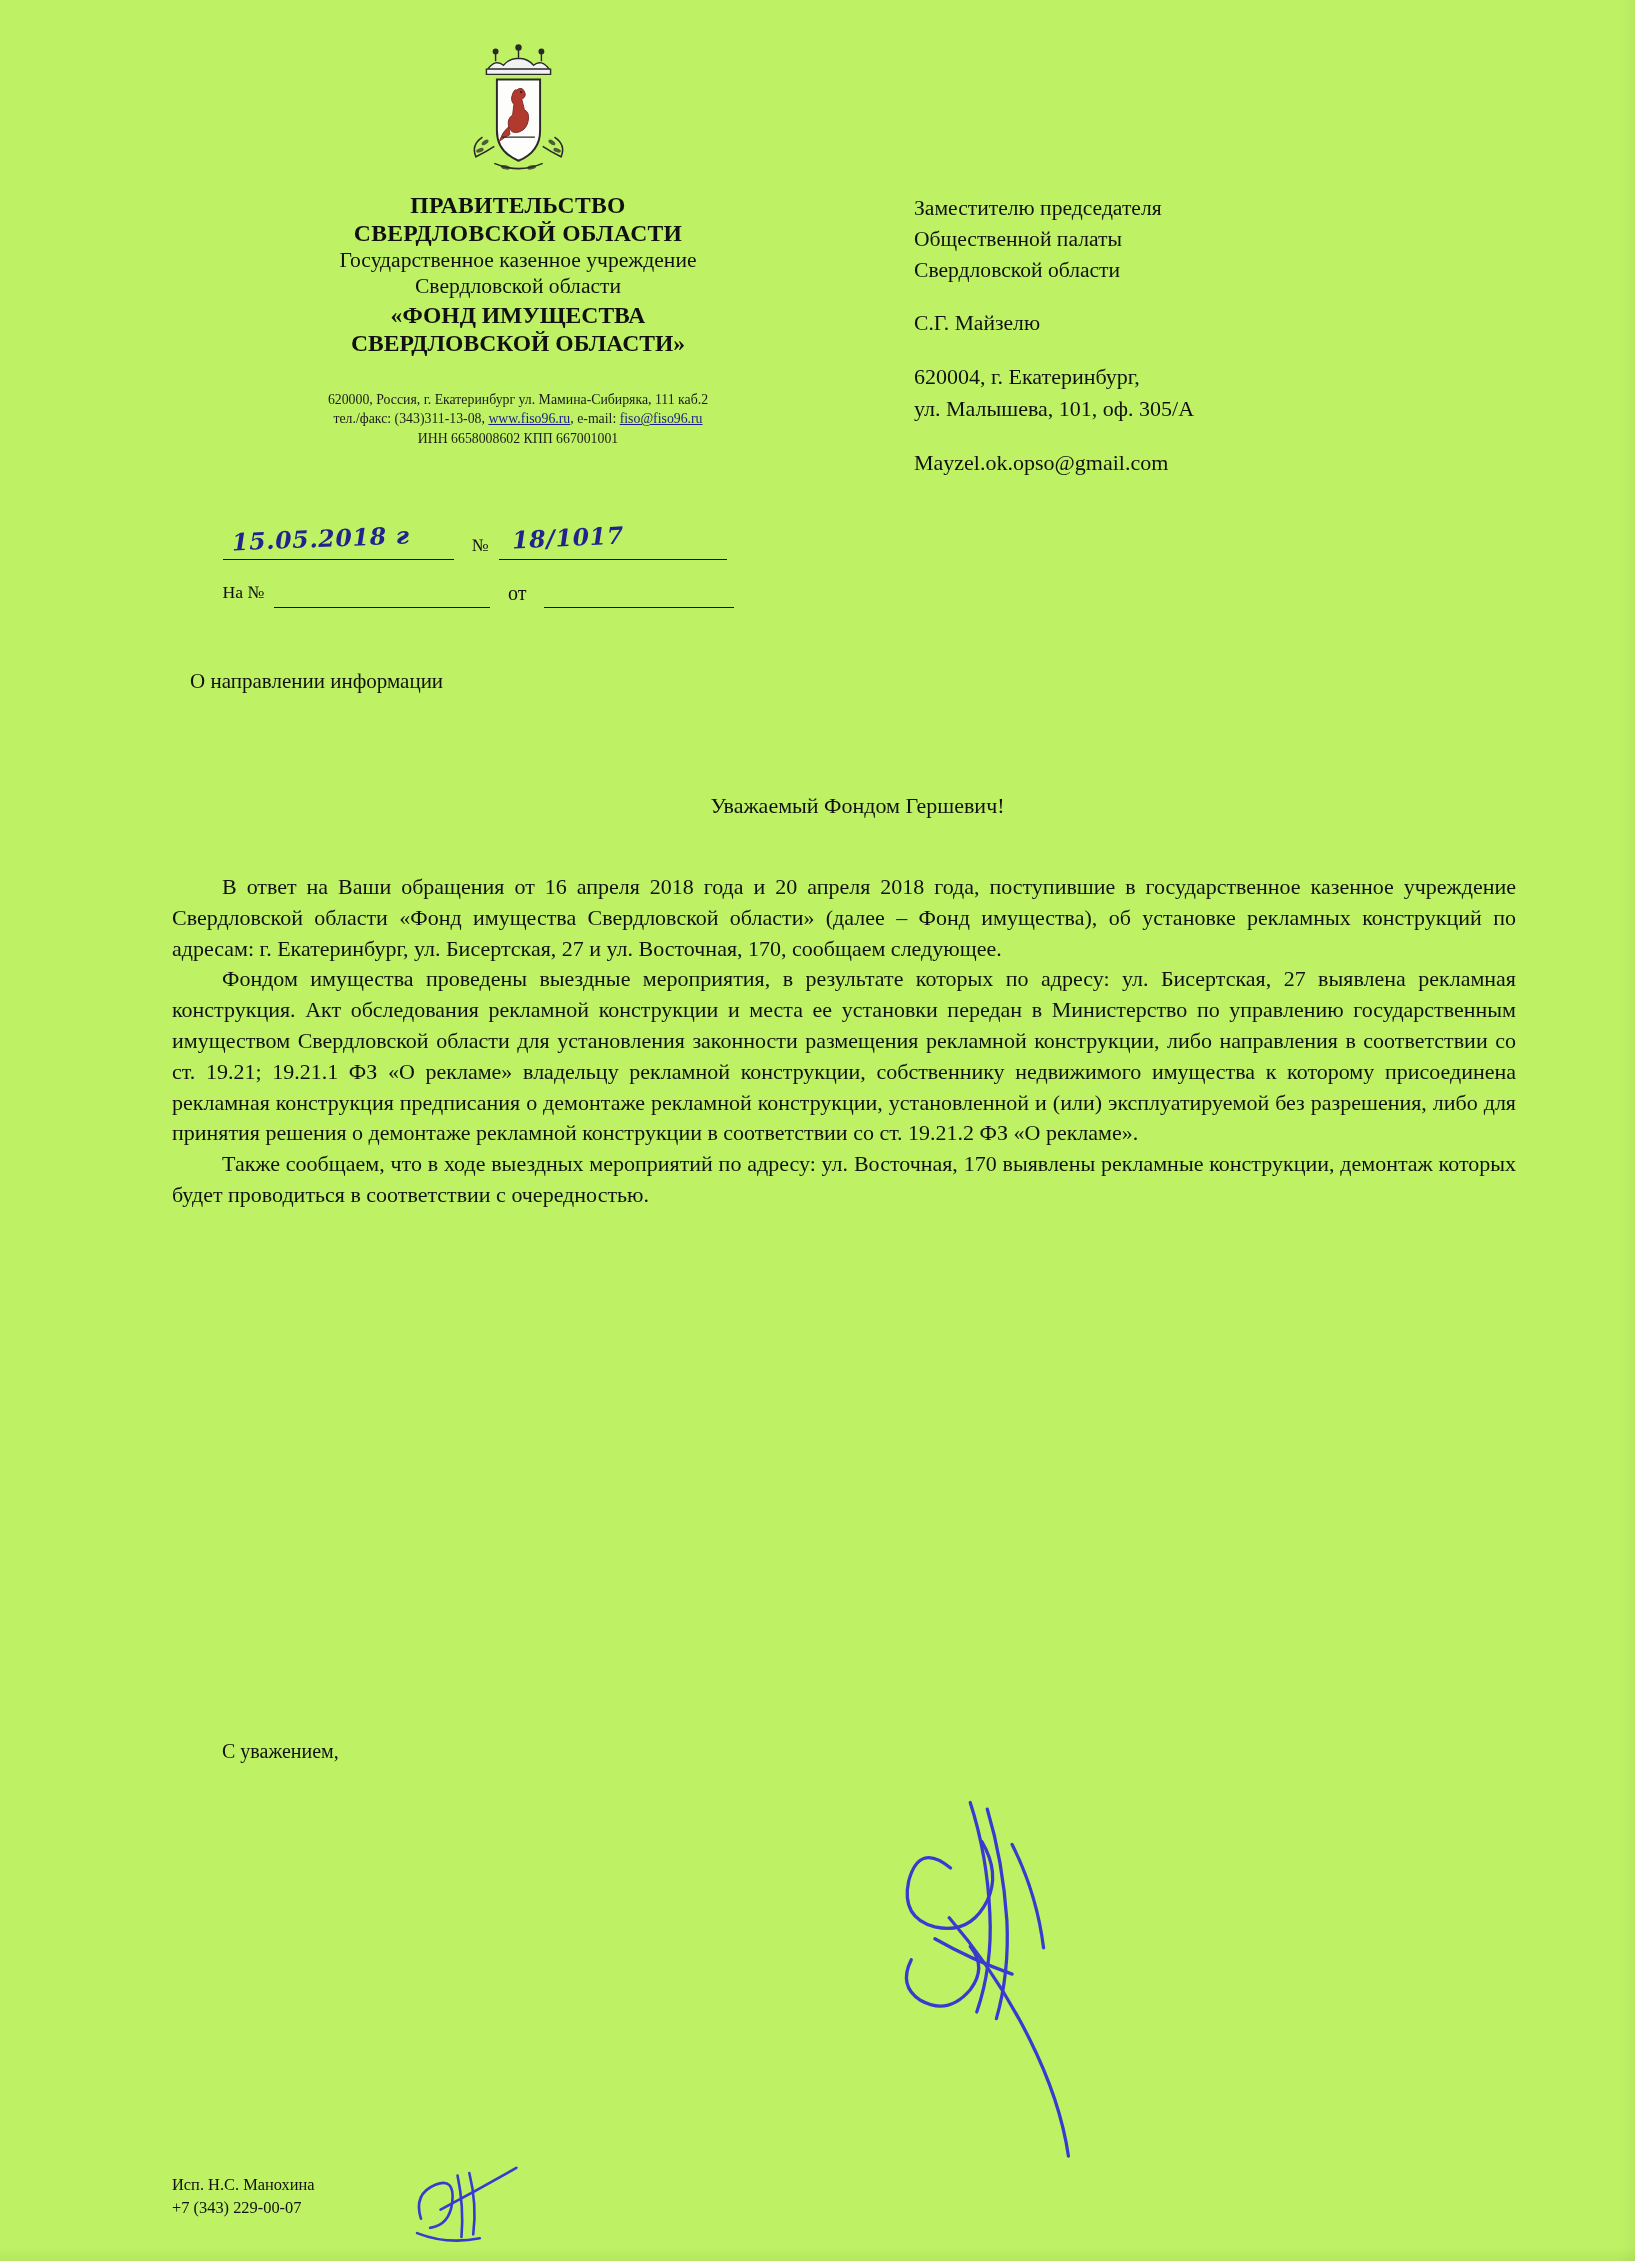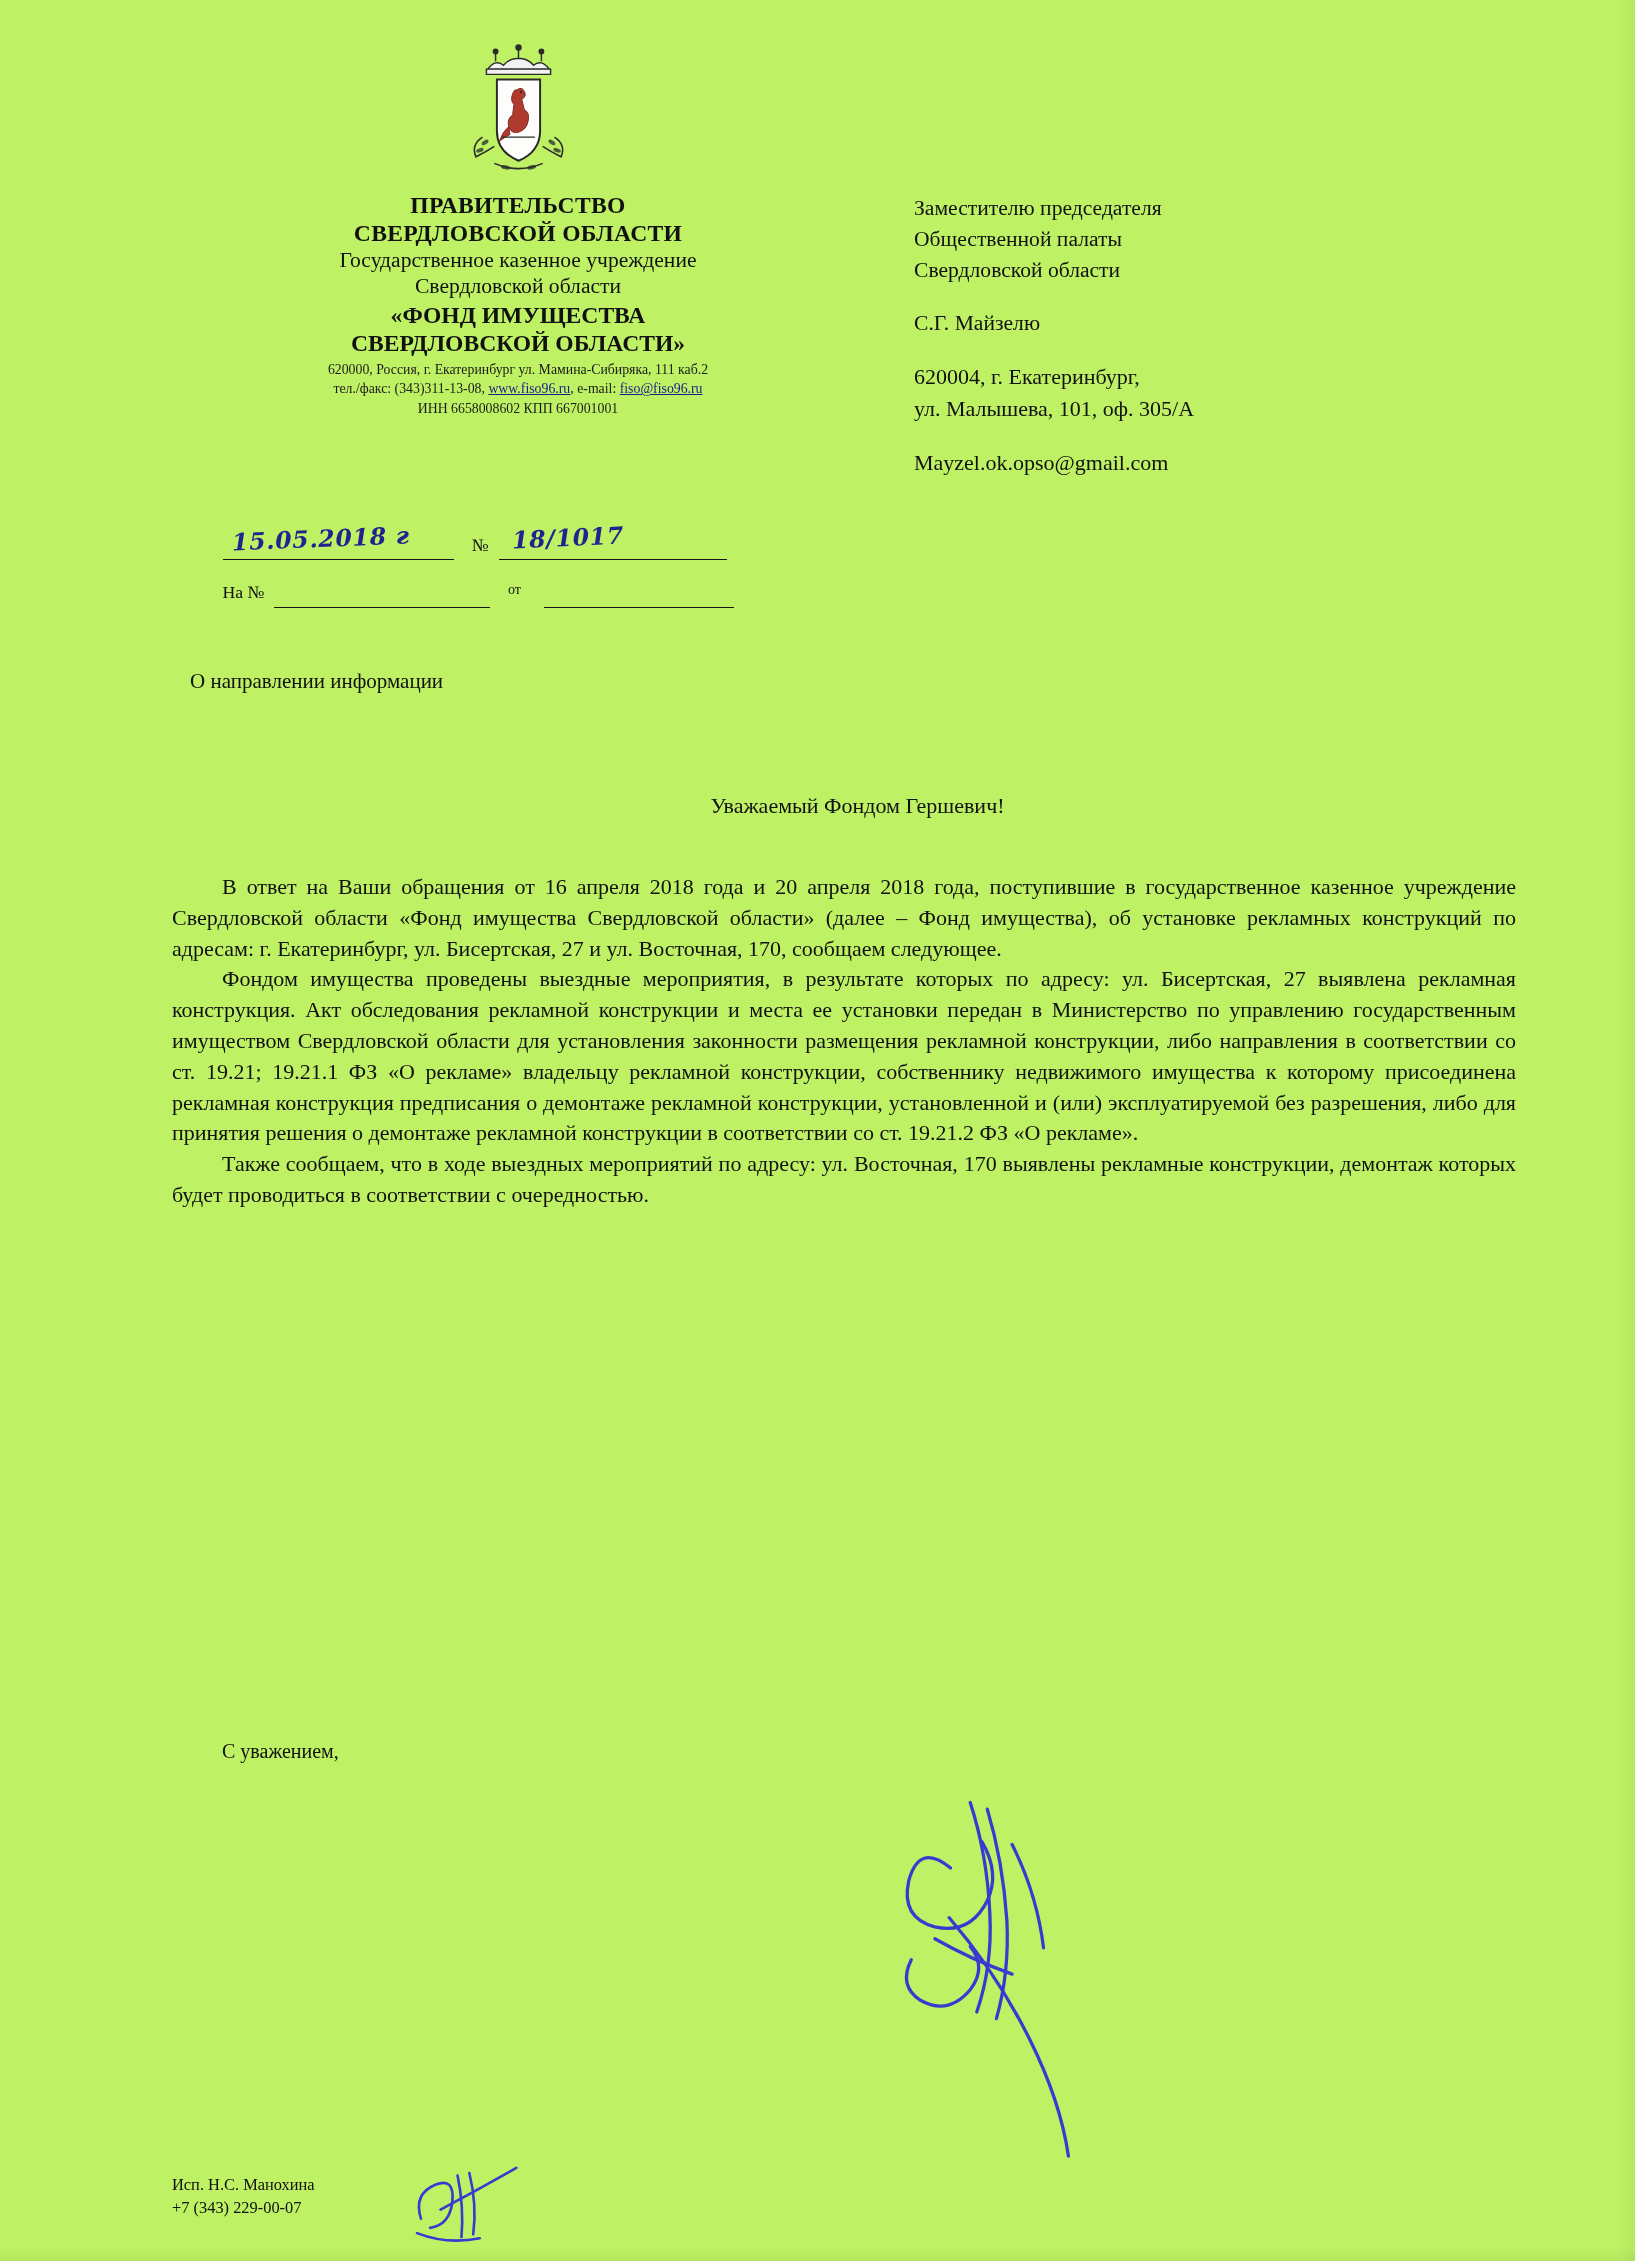--- a/index.html
+++ b/index.html
@@ -50,21 +50,21 @@
     margin-top: 0;
   }
   .org-line3 {
     font-weight: bold;
     font-size: 23.6px;
     line-height: 1.18;
     margin-top: 2.6px;
   }
 
   .contacts {
-    margin-top: 2px;
+    margin-top: 32px;
     font-size: 13.8px;
     line-height: 1.42;
     color: #1a1a1a;
   }
   .contacts a {
     color: #1b1b8a;
     text-decoration: underline;
   }
 
   
@@ -111,21 +111,21 @@
   }
   .rule-date { left: 6.6px; top: 35px; width: 231px; }
   .rule-num  { left: 283px; top: 35px; width: 228px; }
 
   .row-ref {
     position: relative;
     height: 38px;
     margin-top: 11.8px;
   }
   .ref-label { position: absolute; left: 6.6px; top: 5.2px; font-size: 17.7px; }
-  .ref-ot    { position: absolute; left: 292px; top: 5.2px; font-size: 14px; }
+  .ref-ot    { position: absolute; left: 292px; top: 5.2px; font-size: 20px; }
   .rule-ref1 { left: 58px;  top: 30px; width: 216px; }
   .rule-ref2 { left: 328px; top: 30px; width: 190px; }
 
   
   .subject {
     position: absolute;
     left: 190px;
     top: 669px;
     font-size: 21px;
   }

